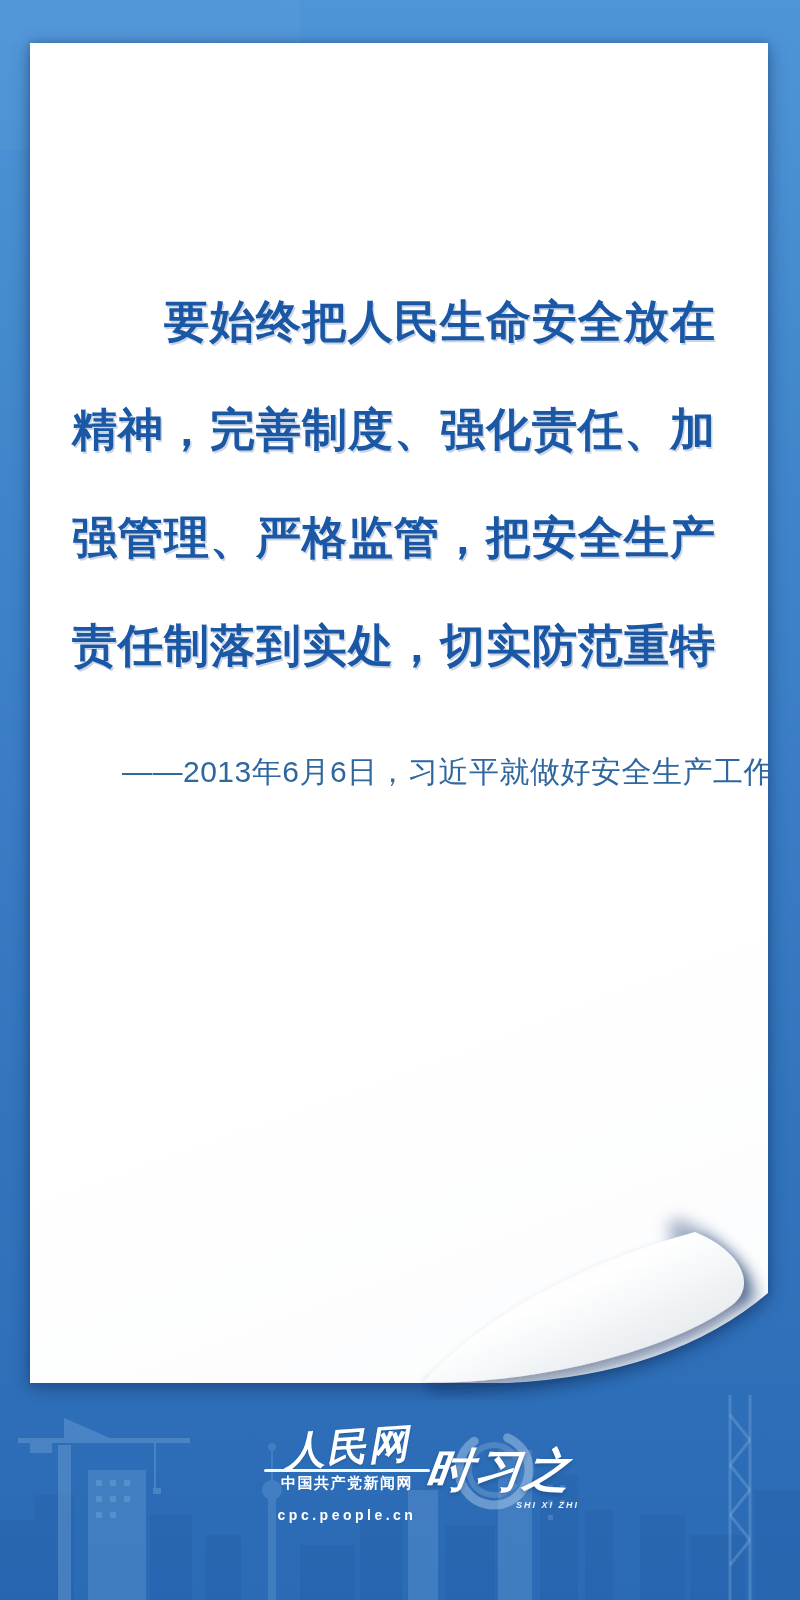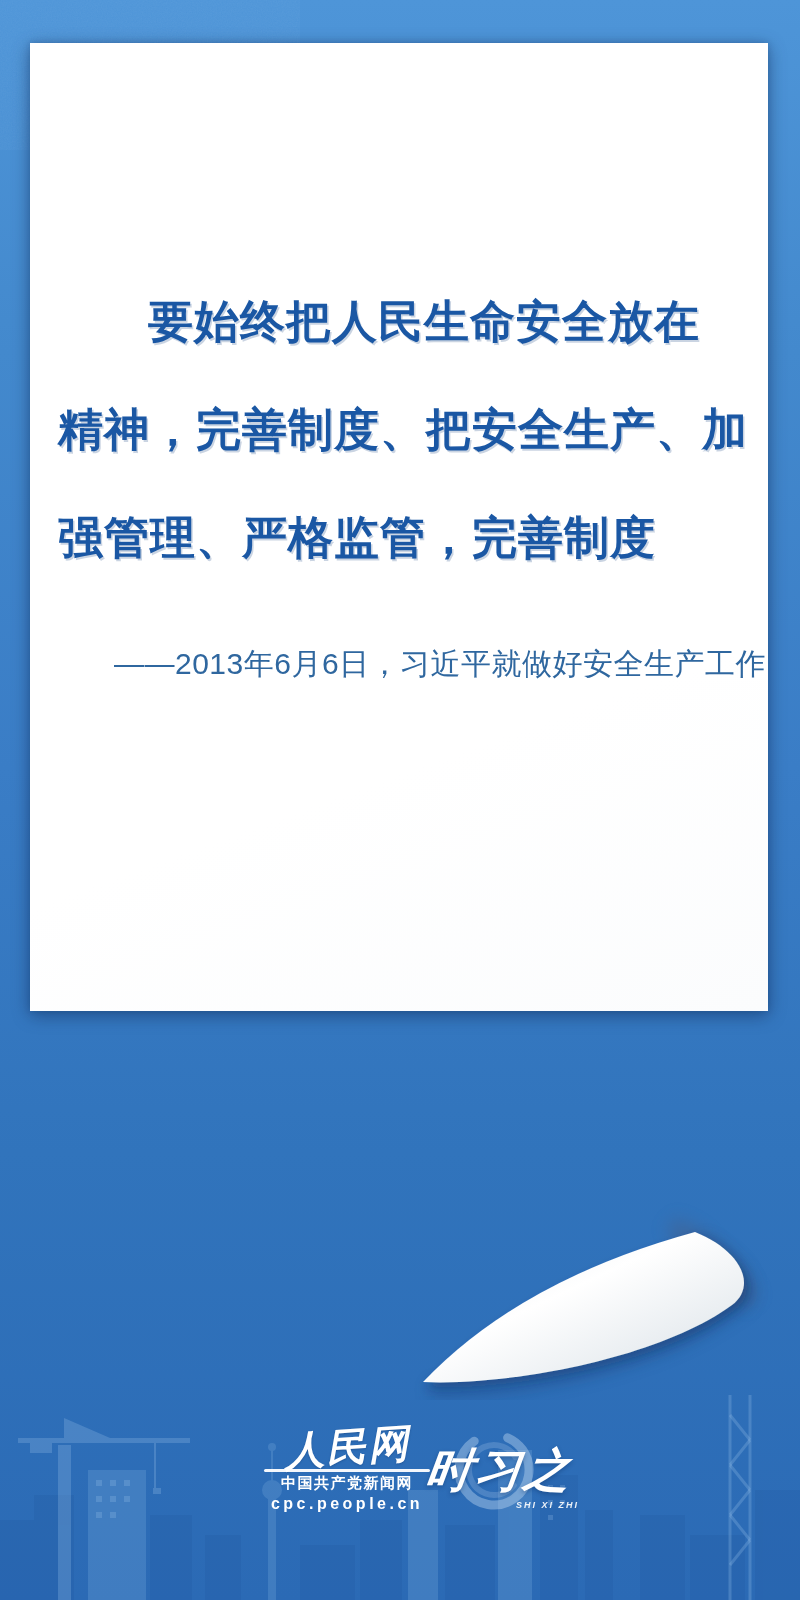--- a/index.html
+++ b/index.html
@@ -22,25 +22,26 @@
   
   .texture{position:absolute;inset:0;z-index:2;opacity:.06;pointer-events:none;}
   
   .skyline{position:absolute;left:0;bottom:0;width:800px;height:280px;z-index:1;}
   
   .card-wrap{
     position:absolute;left:0;top:0;width:800px;height:1600px;z-index:3;
     filter:drop-shadow(0 4px 9px rgba(8,30,70,.38)) drop-shadow(0 0 3px rgba(8,30,70,.22));
   }
   .card{
-    position:absolute;left:30px;top:43px;width:738px;height:968px;
+    position:absolute;left:30px;top:43px;width:738px;height:1340px;
     background:linear-gradient(160deg,#ffffff 70%,#fbfcfd 100%);
     clip-path:path("M 0 0 L 738 0 L 738 1250 Q 620 1350 402 1340 L 0 1340 Z");
     box-sizing:border-box;
-    padding:225px 52px 0 28px;
+    padding:225px 52px 0 36px;
+    text-align:right;
   }
   .quote{color:var(--text-blue);}
   .quote-line{
     font-size:45px;line-height:108px;font-weight:900;letter-spacing:1px;
     white-space:nowrap;
     text-shadow:1.5px 2px 0 rgba(13,61,125,.22);
   }
   .quote-line.indent{padding-left:90px;}
   .attribution{
     margin-top:43px;color:var(--attribution-blue);
@@ -53,21 +54,21 @@
   
   .footer{position:absolute;left:0;top:1418px;width:800px;height:120px;z-index:5;color:#fff;}
   .people-logo{position:absolute;left:258px;top:8px;width:178px;text-align:center;}
   .people-script{
     font-size:40px;line-height:42px;font-weight:700;font-style:italic;
     transform:rotate(-4deg);letter-spacing:2px;
     text-shadow:0 1px 2px rgba(10,40,90,.3);
   }
   .people-rule{height:3px;background:#fff;margin:1px 6px 0 6px;border-radius:2px;opacity:.95;}
   .people-site{font-size:15px;font-weight:800;letter-spacing:1.5px;margin-top:2px;white-space:nowrap;}
-  .people-domain{font-size:16px;font-weight:700;letter-spacing:3.5px;margin-top:2px;white-space:nowrap;}
+  .people-domain{font-size:14px;font-weight:700;letter-spacing:3.5px;margin-top:14px;white-space:nowrap;}
   .shixizhi-logo{position:absolute;left:418px;top:6px;width:150px;height:100px;}
   .ring{position:absolute;left:14px;top:-14px;width:120px;height:120px;}
   .sxz-text{
     position:relative;top:16px;left:8px;
     font-size:46px;font-weight:900;font-style:italic;letter-spacing:3px;
     transform:skewX(-7deg);white-space:nowrap;
     text-shadow:0 2px 4px rgba(10,40,90,.35);
   }
   .sxz-sub{
     position:relative;top:14px;left:25px;
@@ -149,22 +150,23 @@
         <feTurbulence type="fractalNoise" baseFrequency="0.8" numOctaves="2" stitchTiles="stitch"></feTurbulence>
       <feColorMatrix type="matrix" values="0 0 0 0 1  0 0 0 0 1  0 0 0 0 1  0 0 0 0.9 0"></feColorMatrix>
     </filter>
     <rect width="800" height="1600" filter="url(#grain)"></rect>
   </svg>
 
   <div class="card-wrap">
     <div class="card">
       <div class="quote">
         <div class="quote-line indent">要始终把人民生命安全放在</div>
-        <div class="quote-line">精神，完善制度、把安全生产、加</div>
-        <div class="quote-line">强管理、严格监管，完善制度</div>
+        <div class="quote-line">精神，完善制度、强化责任、加</div>
+        <div class="quote-line">强管理、严格监管，把安全生产</div>
+        <div class="quote-line">责任制落到实处，切实防范重特</div>
       </div>
       <div class="attribution">
         <div class="attr-line indent">——2013年6月6日，习近平就做好安全生产工作</div>
       </div>
     </div>
   </div>
 
   <svg class="curl" viewBox="0 0 440 250" aria-hidden="true">
     <defs>
       <linearGradient id="foldGrad" x1="0" y1="0" x2="1" y2="1">

